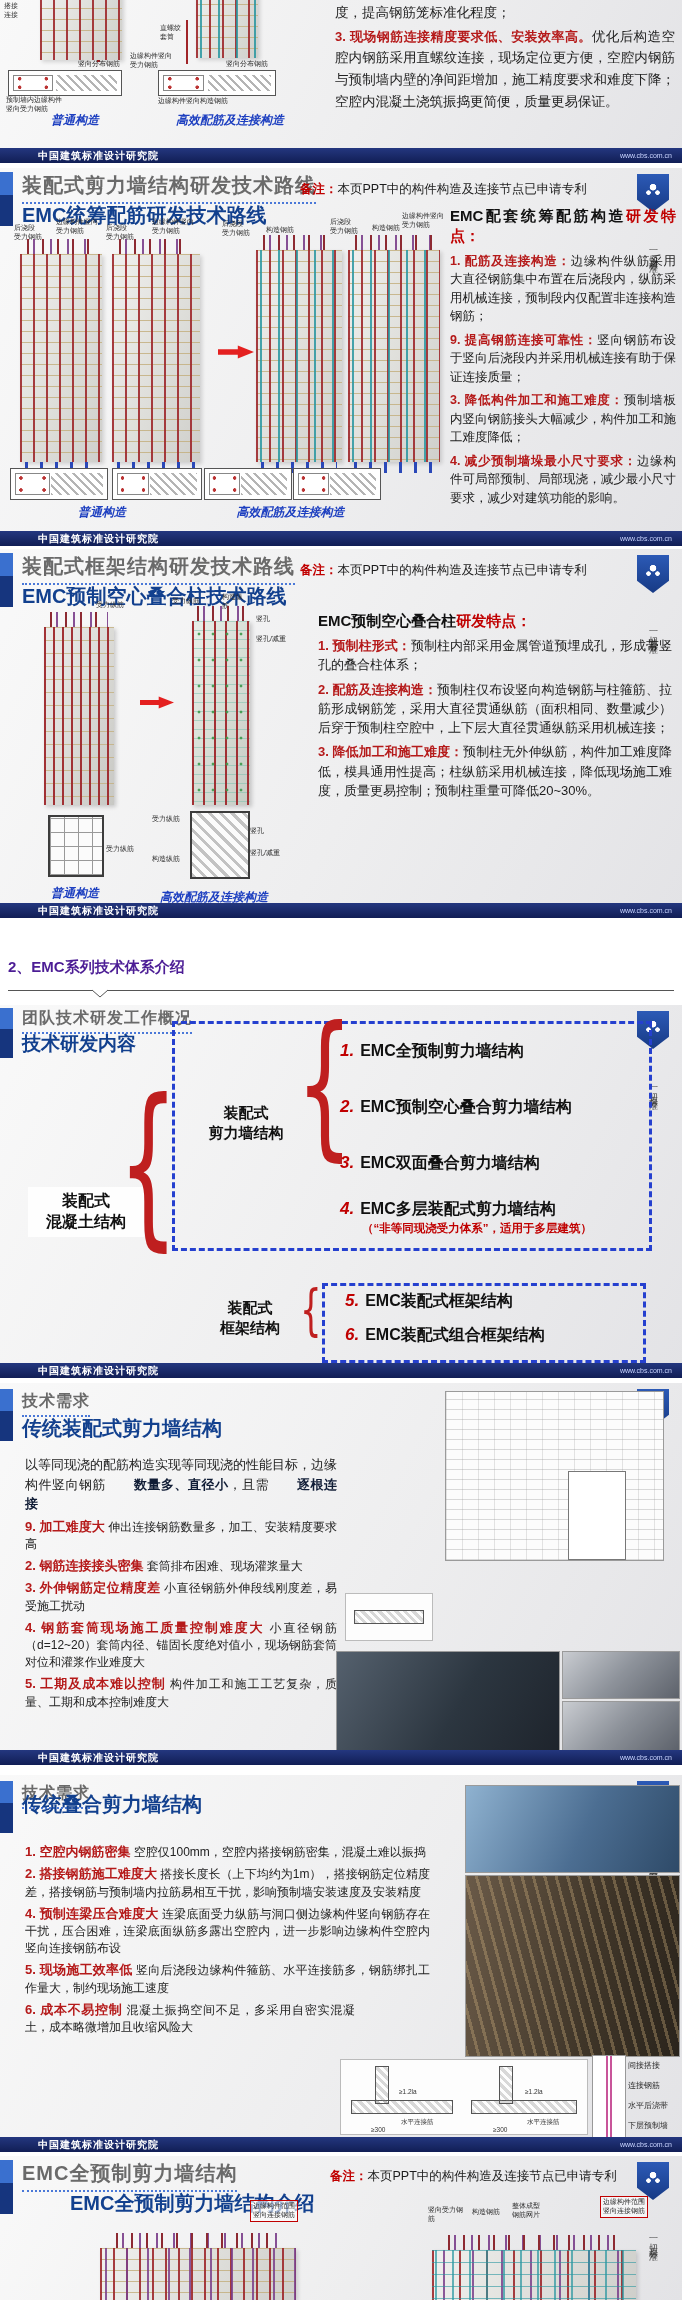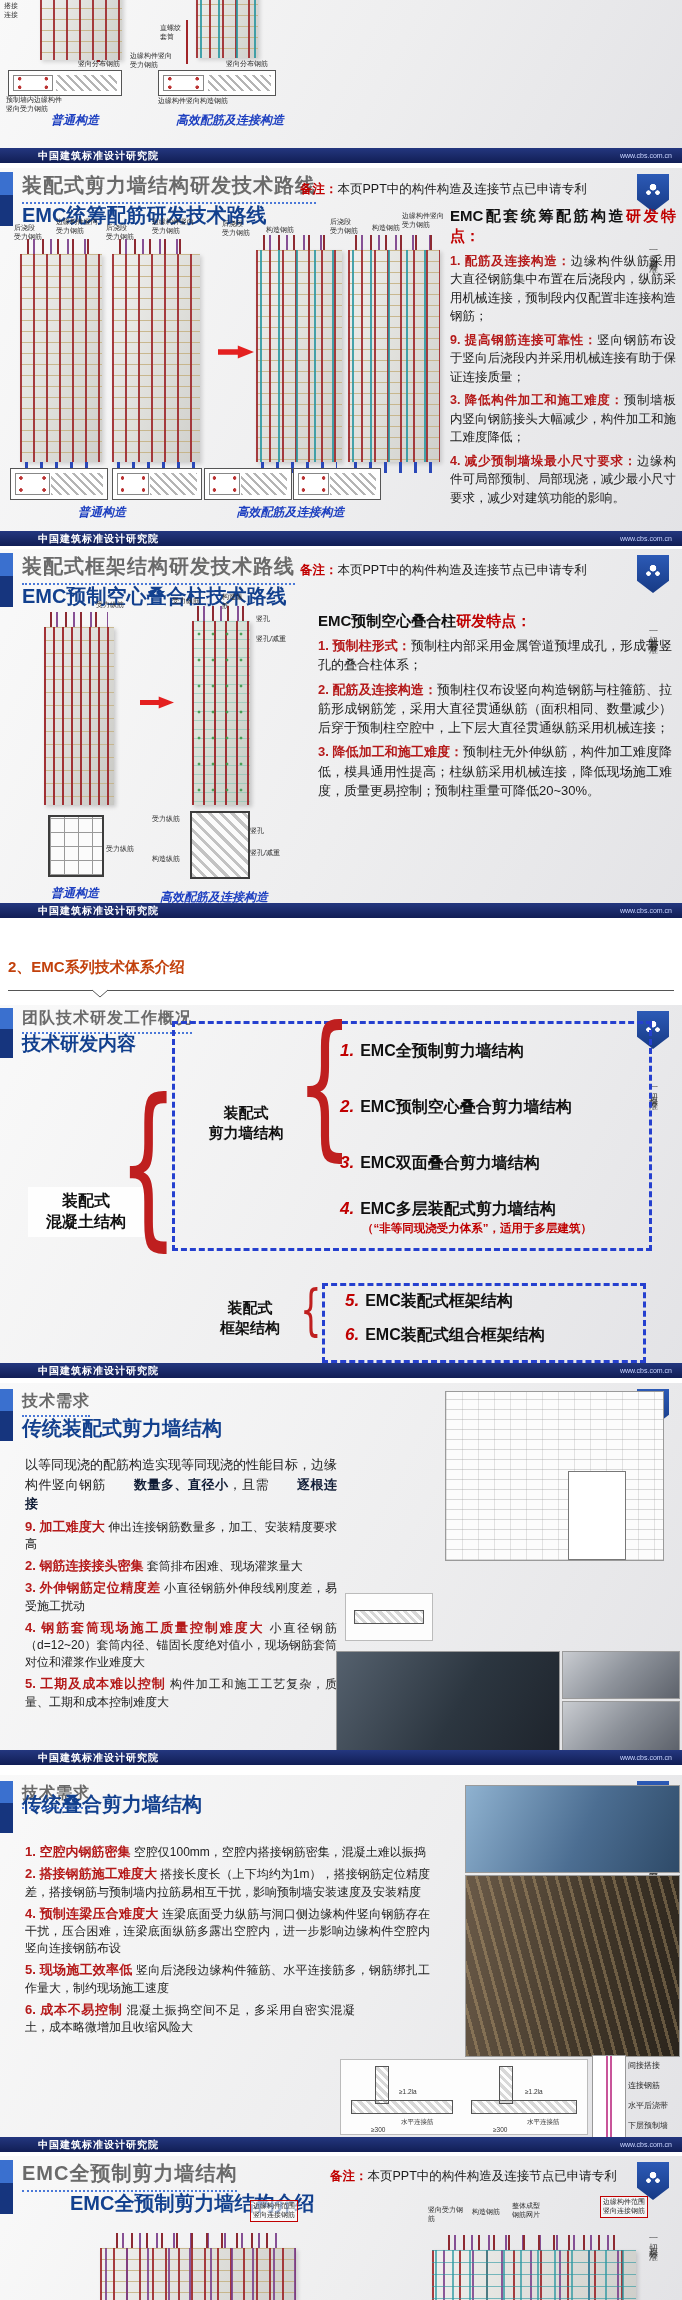--- a/index.html
+++ b/index.html
@@ -119,21 +119,21 @@
   .req .lead{font-size:13px;}
   .bnode{position:absolute;font-size:15px;font-weight:bold;color:#111;
     text-align:center;line-height:1.3;white-space:pre-line;}
   .rootnode{background:rgba(255,255,255,.88);padding:4px 6px;font-size:16px;}
   .dbox{position:absolute;border:3px dashed #2540cf;}
   .brace{position:absolute;color:#bf1f1f;font-family:"DejaVu Sans",sans-serif;line-height:1;}
   .item4x{position:absolute;white-space:nowrap;}
   .item4x .num{color:#c00000;font-style:italic;font-weight:bold;font-size:17px;margin-right:6px;}
   .item4x .txt{font-size:16px;font-weight:bold;color:#101010;}
   .item4x .sub{display:block;font-size:11.5px;font-weight:bold;color:#c00000;margin:1px 0 0 22px;}
-  .sec-head{position:absolute;font-size:15px;font-weight:bold;color:#c2410c;}
+  .sec-head{position:absolute;font-size:15px;font-weight:bold;color:#4c1d95;}
   .sec-line{position:absolute;height:1px;background:#555;}
   .redline{position:absolute;background:#a02428;}
 </style>
 </head>
 <body>
 
 <div class="canvas">
 
   <section class="slide" style="top:0;height:163px;">
     <div class="redline" style="left:97px;top:0;width:3px;height:62px;"></div>
@@ -147,20 +147,24 @@
     <div class="plan" style="left:8px;top:70px;width:112px;height:24px;"></div>
     <div class="plan" style="left:158px;top:70px;width:116px;height:24px;"></div>
     <span class="lbl" style="left:78px;top:60px;">竖向分布钢筋</span>
     <span class="lbl" style="left:226px;top:60px;">竖向分布钢筋</span>
     <span class="lbl" style="left:130px;top:52px;width:46px;">边缘构件竖向受力钢筋</span>
     <span class="lbl" style="left:6px;top:96px;">预制墙内边缘构件
 竖向受力钢筋</span>
     <span class="lbl" style="left:158px;top:97px;">边缘构件竖向构造钢筋</span>
     <span class="cap" style="left:30px;top:112px;width:90px;">普通构造</span>
     <span class="cap" style="left:150px;top:112px;width:160px;">高效配筋及连接构造</span>
+    <div class="req" style="left:335px;top:2px;width:340px;">
+      <p class="intro" style="font-size:13.5px;line-height:1.6;margin:0;"><span>度，提高钢筋笼标准化程度；</span></p>
+      <p style="font-size:13.5px;line-height:1.6;margin:2px 0 0;"><span class="lead">3. 现场钢筋连接精度要求低、安装效率高。</span><span>优化后构造空腔内钢筋采用直螺纹连接，现场定位更方便，空腔内钢筋与预制墙内壁的净间距增加，施工精度要求和难度下降；空腔内混凝土浇筑振捣更简便，质量更易保证。</span></p>
+    </div>
     <footer class="sfoot">
       <span class="org">中国建筑标准设计研究院</span>
       <span class="url">www.cbs.com.cn</span>
     </footer>
   </section>
 
   <section class="slide" style="top:168px;height:378px;">
     <div class="acc" style="top:4px;height:54px;"></div>
     <div class="t1" style="top:4px;">装配式剪力墙结构研发技术路线</div>
     <div class="t2" style="top:34px;">EMC统筹配筋研发技术路线</div>

